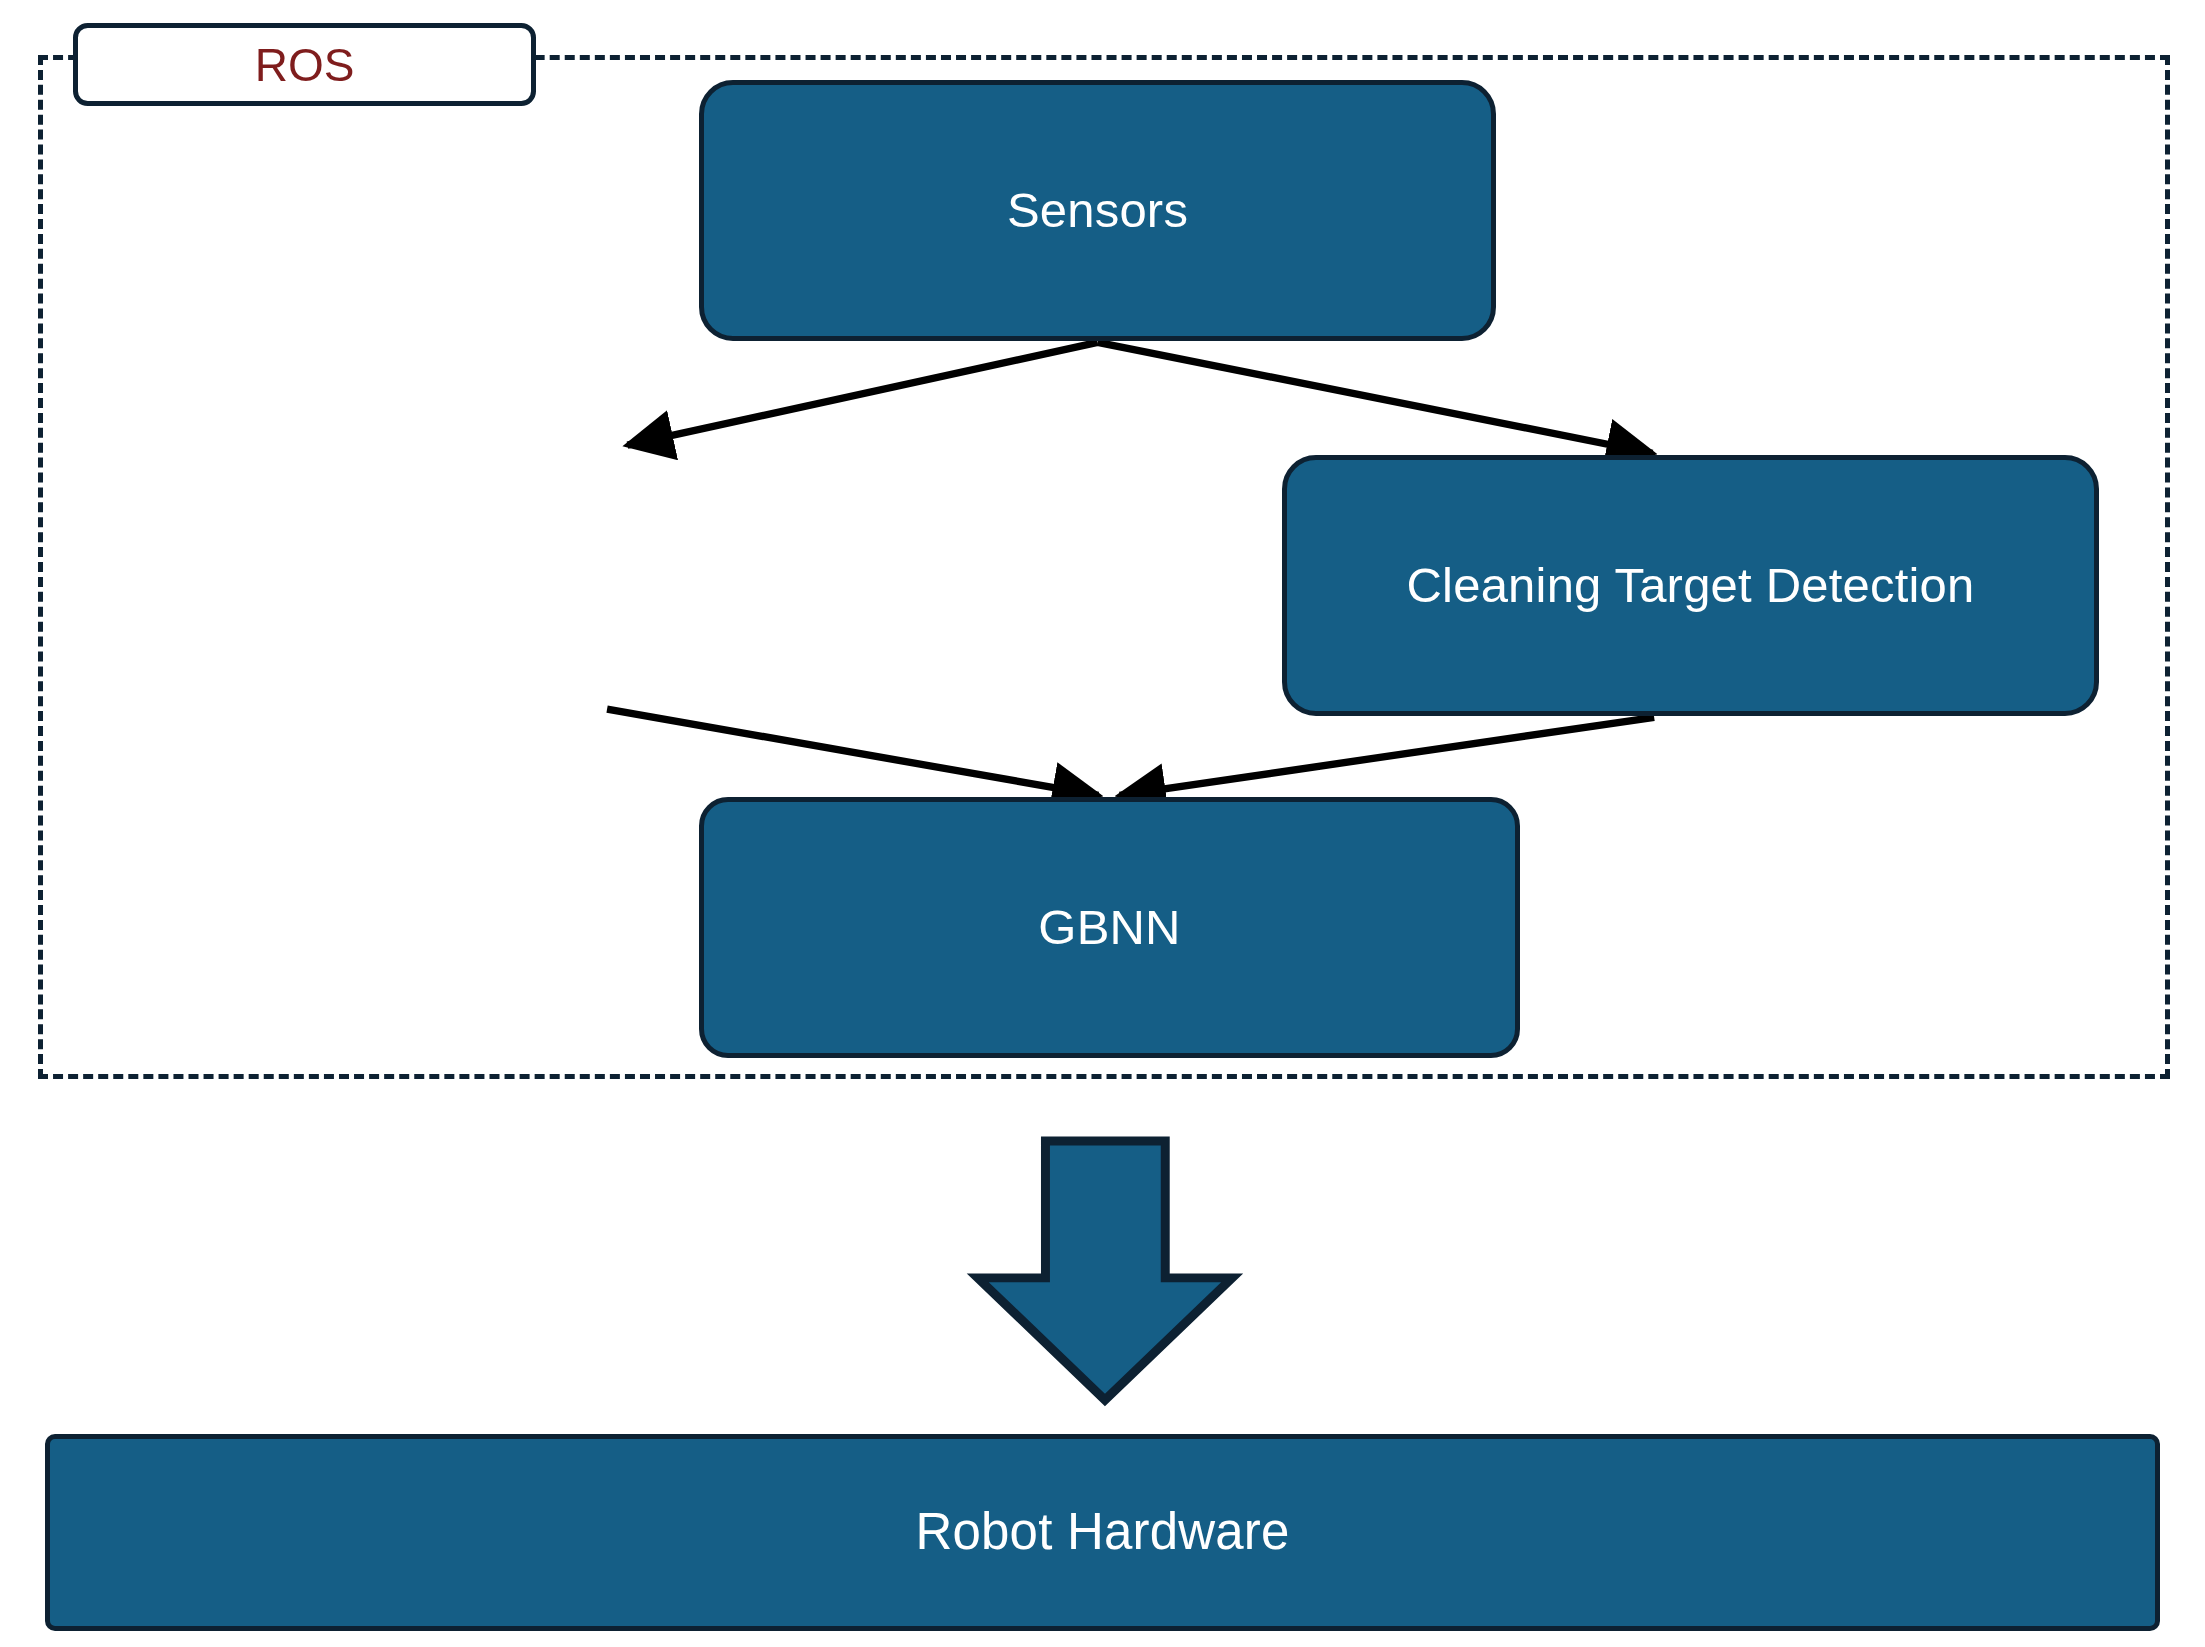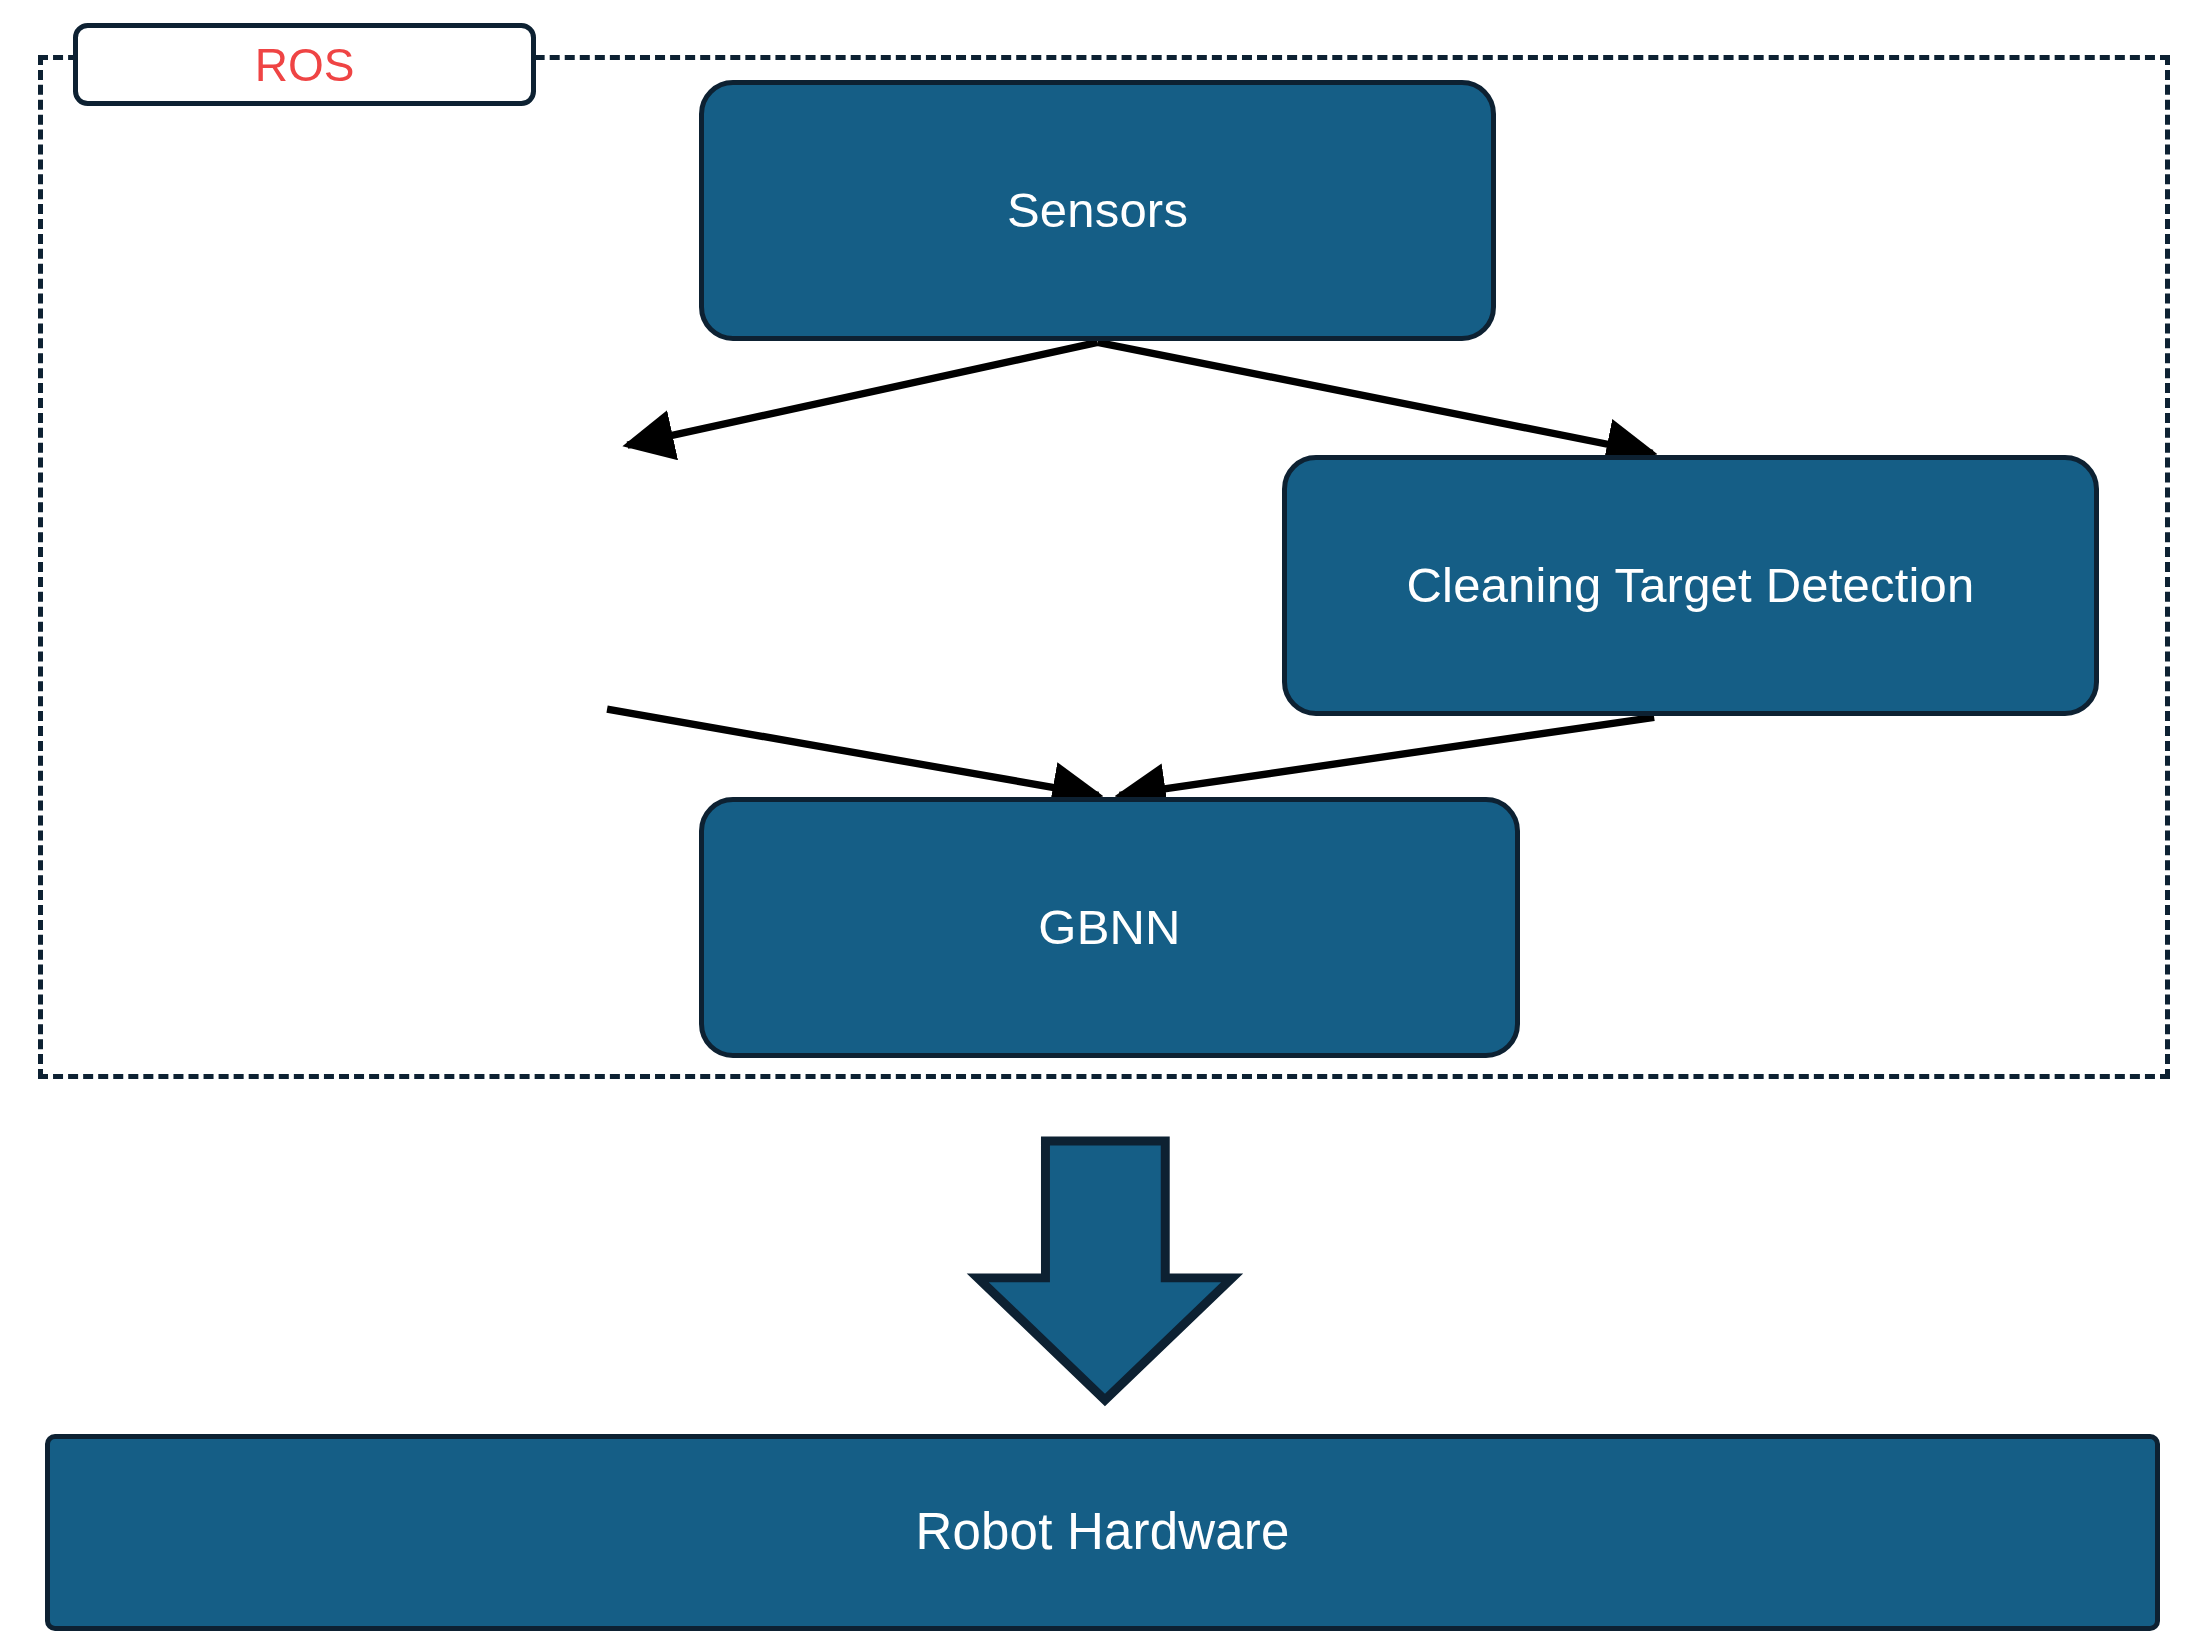--- a/index.html
+++ b/index.html
@@ -41,21 +41,21 @@
   }
   .node-label {
     font-size: 49px;
     line-height: 1.1;
     white-space: nowrap;
     color: #ffffff;
   }
   #node-sensors   { left: 699px;  top: 80px;   width: 797px;  height: 261px; }
   #node-localization { left: 196px;  top: 447px;  width: 813px;  height: 261px; }
   #node-detection { left: 1245px; top: 455px;  width: 817px; height: 261px; margin-left: 37px; }
-  #node-gbnn      { left: 699px;  top: 797px;  width: 821px; height: 261px; }
+  #node-gbnn      { left: 699px;  top: 797px;  width: 821px; height: 261px; border-radius: 29px; }
   #node-hardware  { left: 45px;   top: 1434px; width: 2115px; height: 197px; border-radius: 10px; }
   #node-hardware .node-label { font-size: 51px; }
 
   #ros-group {
     position: absolute;
     left: 38px;
     top: 55px;
     width: 2132px;
     height: 1024px;
     box-sizing: border-box;
@@ -73,21 +73,21 @@
     background: #ffffff;
     border: 5.7px solid #0D2132;
     border-radius: 14.7px;
     display: flex;
     align-items: center;
     justify-content: center;
     z-index: 4;
   }
   #ros-label-box .ros-text {
     font-size: 46px;
-    color: #ef4444;
+    color: #7f1d1d;
     font-family: "Liberation Sans", sans-serif;
     white-space: nowrap;
   }
 </style>
 </head>
 <body>
 
 <div id="canvas">
 
   <div id="ros-group"></div>

